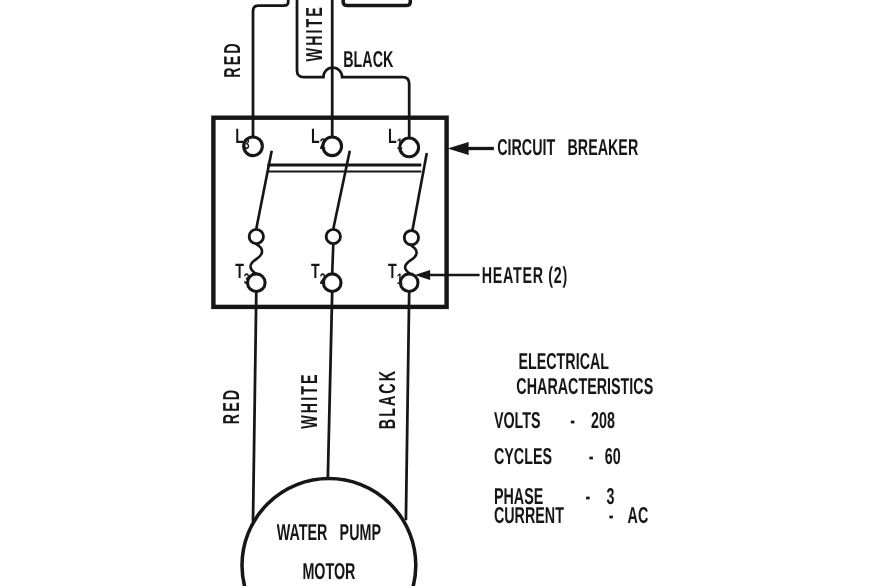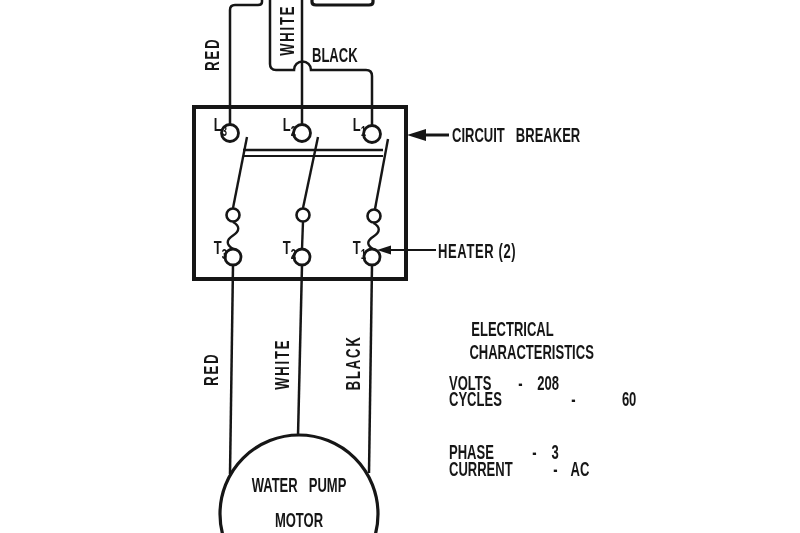--- a/index.html
+++ b/index.html
@@ -145,21 +145,21 @@
   <div class="t v" style="left:322px; top:359px; width:62px;">BLACK</div>
 
   <div class="t cond oC ctr" style="left:445px; top:317px; width:135px;">ELECTRICAL</div>
   <div class="t cond oC ctr" style="left:443px; top:340px; width:139px;">CHARACTERISTICS</div>
 
   <div class="char-row" style="top:371px;justify-content:flex-end;">
     <span class="cl">VOLTS</span>
     <span class="cd">-</span>
     <span class="cv">208</span>
   </div>
-  <div class="char-row" style="top:387px;gap:36px;">
+  <div class="char-row" style="top:404px;">
     <span class="cl">CYCLES</span>
     <span class="cd">-</span>
     <span class="cv">60</span>
   </div>
   <div class="char-row" style="top:437px;margin-top:20px;">
     <span class="cl">CURRENT</span>
     <span class="cd">-</span>
     <span class="cv">AC</span>
   </div>
   <div class="char-row" style="top:440px;">

